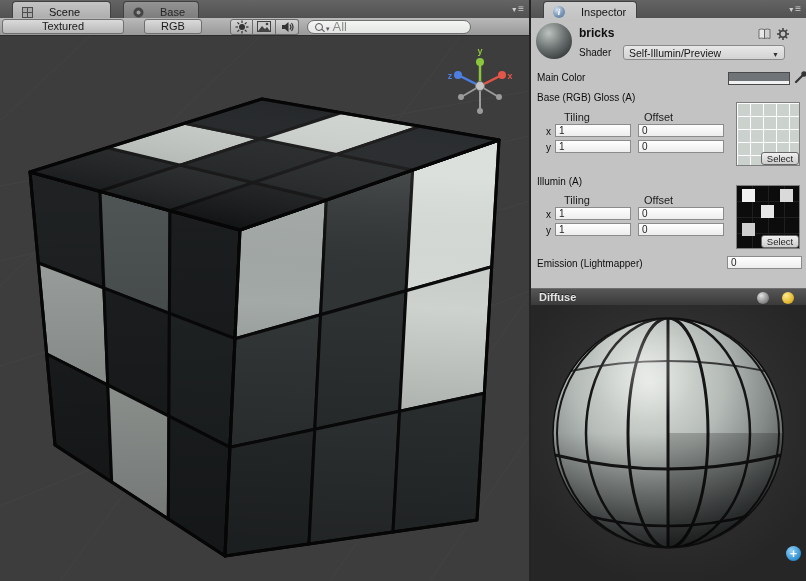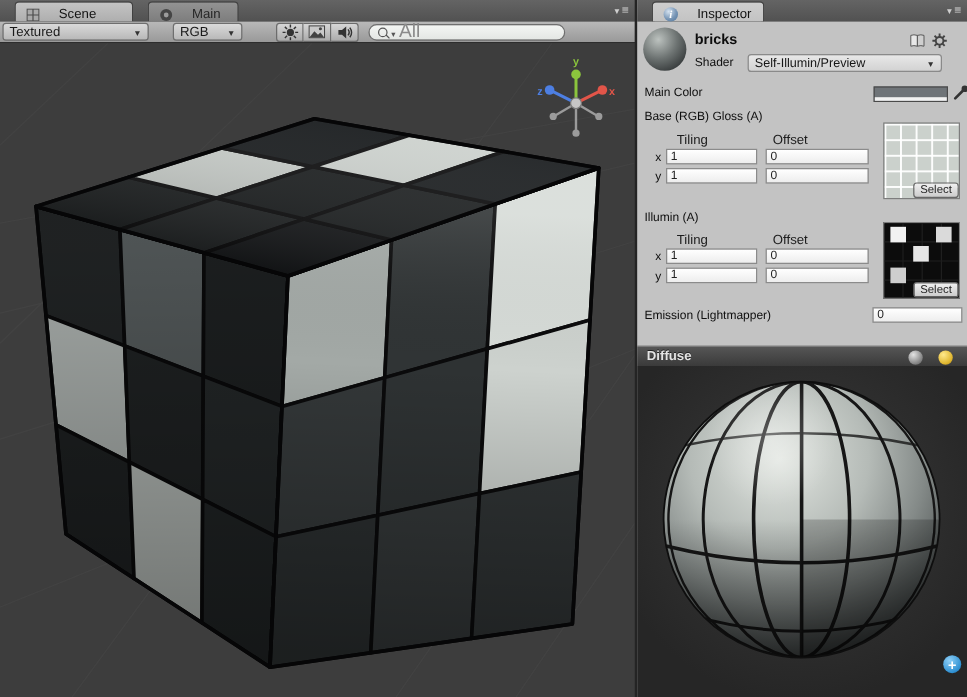--- a/index.html
+++ b/index.html
@@ -31,39 +31,39 @@
   .left-panel{position:absolute;left:0;top:0;width:529px;height:581px;}
   .scene-toolbar{
     position:absolute;top:18px;left:0;right:0;height:18px;box-sizing:border-box;
     background:linear-gradient(#b9b9b9,#999999);
     border-bottom:1px solid #2d2d2d;
     display:flex;align-items:center;padding:0 2px;
   }
   .dropdown{
     height:15px;box-sizing:border-box;border:1px solid #6f6f6f;border-radius:3px;
     background:linear-gradient(#dadada,#b8b8b8);
-    display:flex;align-items:center;padding:0 5px;color:#1a1a1a;font-size:11px;
+    display:flex;align-items:center;padding:0 5px;color:#1a1a1a;font-size:11px;flex-direction:column;
   }
   .dd-arrow{margin-left:auto;padding-left:6px;}
   .dd-arrow::before{content:"\25BC";font-size:7px;color:#333;}
   .btn-group{display:flex;margin-left:28px;}
   .tool-btn{
     width:23px;height:16px;box-sizing:border-box;border:1px solid #6c6c6c;
     background:linear-gradient(#d6d6d6,#ababab);
     display:flex;align-items:center;justify-content:center;padding:0;
   }
   .tool-btn:first-child{border-radius:3px 0 0 3px;}
   .tool-btn + .tool-btn{border-left:none;}
   .tool-btn:last-child{border-radius:0 3px 3px 0;}
   .search-field{
     margin-left:8px;width:164px;height:14px;box-sizing:border-box;
     border:1px solid #6f6f6f;border-radius:8px;
     background:linear-gradient(#f4f6f4,#e3e6e3);
     display:flex;align-items:center;padding:0 7px;gap:3px;
-    color:#8b8b8b;font-size:16px;
+    color:#8b8b8b;font-size:13px;
   }
   .mag-icon{width:6px;height:6px;border:1.4px solid #555;border-radius:50%;position:relative;flex:0 0 auto;}
   .mag-icon::after{content:"";position:absolute;width:4px;height:1.4px;background:#555;left:5px;top:6px;transform:rotate(45deg);}
   .search-arrow::before{content:"\25BE";font-size:7px;color:#555;}
   .viewport{position:absolute;top:36px;left:0;right:0;bottom:0;background:#3d3d3d;overflow:hidden;}
   .divider{position:absolute;left:529px;top:0;width:2px;height:581px;background:#242424;}
   
   .right-panel{position:absolute;left:531px;top:0;width:275px;height:581px;background:#c3c3c3;}
   .info-icon{
     width:12px;height:12px;border-radius:50%;flex:0 0 auto;
@@ -136,21 +136,21 @@
           <line x1="5.5" y1="0.5" x2="5.5" y2="10.5" stroke="#4c4c4c"></line>
           <line x1="0.5" y1="5.5" x2="10.5" y2="5.5" stroke="#4c4c4c"></line>
         </svg>
       <span>Scene</span>
     </div>
     <div class="tab inactive" style="width:76px;box-sizing:border-box">
       <svg width="11" height="11">
           <circle cx="5.5" cy="5.5" r="5" fill="#454545"></circle>
           <circle cx="5.5" cy="5.5" r="2" fill="#9c9c9c"></circle>
         </svg>
-      <span>Main</span>
+      <span>Base</span>
     </div>
     <span class="menu-icon"></span>
   </div>
 
   <div class="scene-toolbar">
     <div class="dropdown" style="width:122px">
       <span>Textured</span>
       <span class="dd-arrow"></span>
     </div>
     <div class="dropdown" style="width:58px;margin-left:20px">

